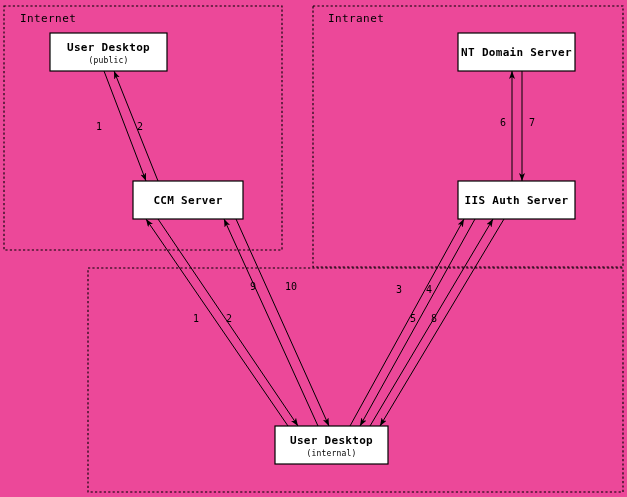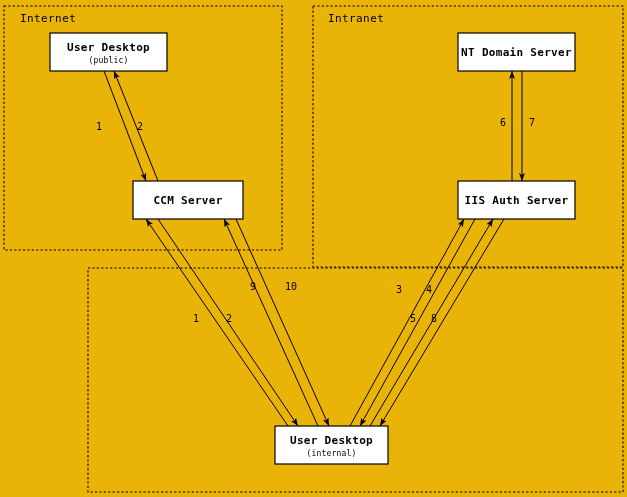--- a/index.html
+++ b/index.html
@@ -7,21 +7,21 @@
     padding: 0;
     background: #ffffff;
   }
   body {
     font-family: "DejaVu Sans Mono", monospace;
   }
   #diagram-root {
     position: relative;
     width: 627px;
     height: 497px;
-    background: #eab308;
+    background: #ec4899;
     overflow: hidden;
   }
   #diagram-svg {
     position: absolute;
     left: 0;
     top: 0;
     width: 627px;
     height: 497px;
   }
   .zone-label {

